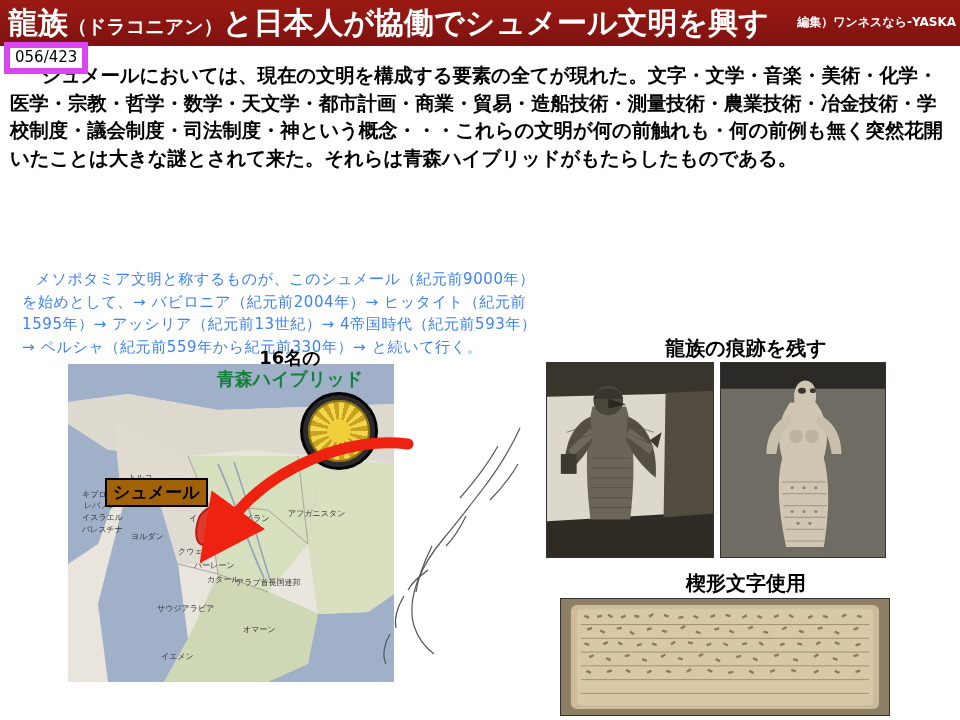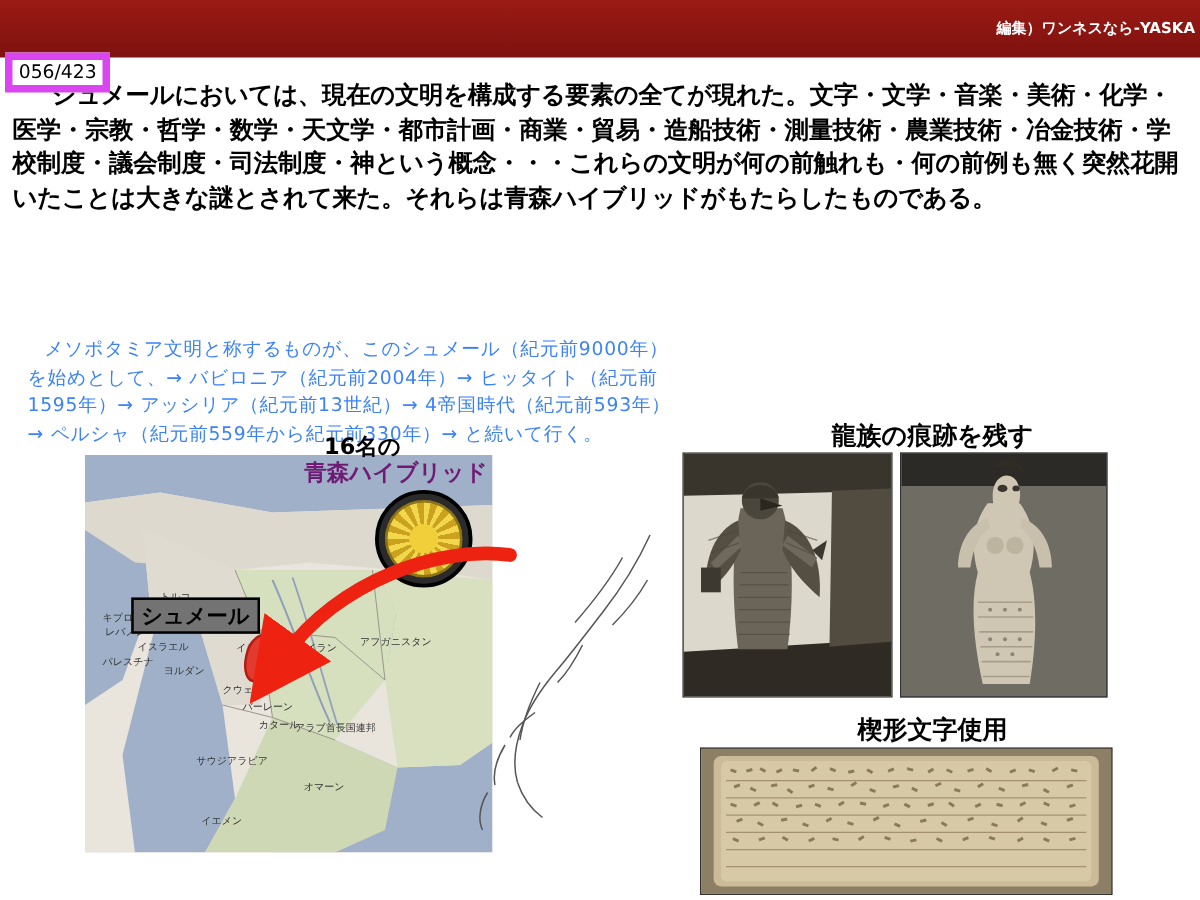--- a/index.html
+++ b/index.html
@@ -112,21 +112,21 @@
     position: absolute;
     left: 190px;
     top: 347px;
     width: 200px;
     text-align: center;
     font-size: 18px;
     font-weight: bold;
     line-height: 1.18;
     color: #000000;
   }
-  .map-caption .blue { color: #701a75; text-align: right; }
+  .map-caption .blue { color: #15803d; }
 
   
   .emblem {
     position: absolute;
     left: 300px; top: 392px;
     width: 78px; height: 78px;
     border-radius: 50%;
     background: #2b2b2b;
     border: 3px solid #000000;
     display: flex; align-items: center; justify-content: center;
@@ -136,21 +136,21 @@
     background:
       radial-gradient(circle at 50% 50%, #f0cf3a 0 26%, rgba(0,0,0,0) 27%),
       repeating-conic-gradient(#f2d64b 0deg 11deg, #caa21f 11deg 22.5deg);
     box-shadow: inset 0 0 0 2px #8e7314;
   }
 
   
   .sumer-label {
     position: absolute;
     left: 105px; top: 478px;
-    background: #737373;
+    background: #a16207;
     border: 2px solid #000000;
     font-size: 17px;
     font-weight: bold;
     padding: 1px 6px;
     color: #000000;
     z-index: 4;
   }
   .sumer-blob {
     position: absolute;
     left: 196px; top: 505px;
@@ -207,20 +207,23 @@
   }
 
   .ph-svg { display: block; width: 100%; height: 100%; }
 </style>
 </head>
 <body>
 
 <div id="slide">
 
   <div class="header">
+    <div class="header-title">
+      <span>龍族</span><span class="small">（ドラコニアン）</span><span>と日本人が協働でシュメール文明を興す</span>
+    </div>
     <div class="header-credit">編集）ワンネスなら-YASKA</div>
   </div>
 
   <div class="page-badge">056/423</div>
 
   <div class="body-text">
     <p>シュメールにおいては、現在の文明を構成する要素の全てが現れた。文字・文学・音楽・美術・化学・医学・宗教・哲学・数学・天文学・都市計画・商業・貿易・造船技術・測量技術・農業技術・冶金技術・学校制度・議会制度・司法制度・神という概念・・・これらの文明が何の前触れも・何の前例も無く突然花開いたことは大きな謎とされて来た。それらは青森ハイブリッドがもたらしたものである。</p>
   </div>
 
   <div class="small-para">
@@ -253,21 +256,21 @@
         <path d="M150,210 L200,228"></path>
         <path d="M110,200 L150,210"></path>
       </g>
     </svg>
   </div>
 
   <div>
     <div class="map-label" style="left:128px;top:472px;">トルコ</div>
     <div class="map-label" style="left:82px;top:489px;">キプロス</div>
     <div class="map-label" style="left:84px;top:500px;">レバノン</div>
-    <div class="map-label" style="left:82px;top:512px;margin-left:28px;">イスラエル</div>
+    <div class="map-label" style="left:82px;top:512px;">イスラエル</div>
     <div class="map-label" style="left:82px;top:524px;">パレスチナ</div>
     <div class="map-label" style="left:131px;top:531px;">ヨルダン</div>
     <div class="map-label" style="left:152px;top:487px;">シリア</div>
     <div class="map-label" style="left:189px;top:513px;">イラク</div>
     <div class="map-label" style="left:245px;top:513px;">イラン</div>
     <div class="map-label" style="left:288px;top:508px;">アフガニスタン</div>
     <div class="map-label" style="left:178px;top:546px;text-align:center;">クウェート</div>
     <div class="map-label" style="left:194px;top:560px;">バーレーン</div>
     <div class="map-label" style="left:207px;top:574px;">カタール</div>
     <div class="map-label" style="left:236px;top:577px;">アラブ首長国連邦</div>

